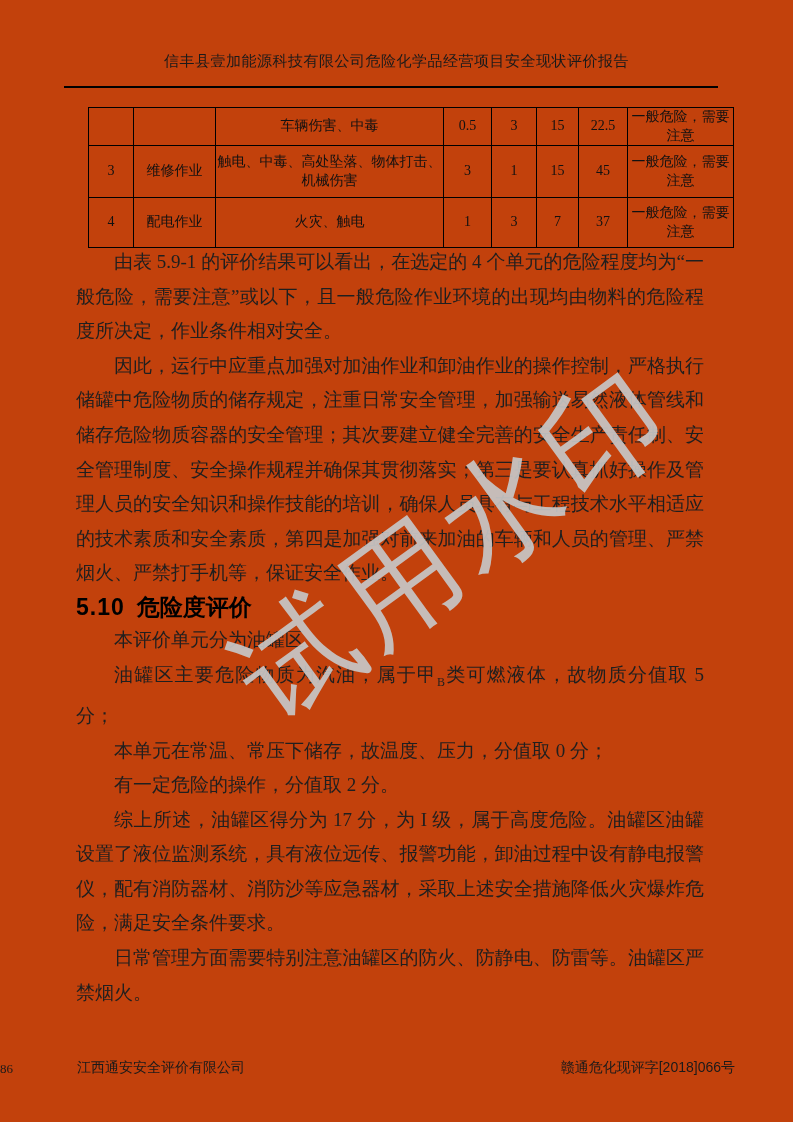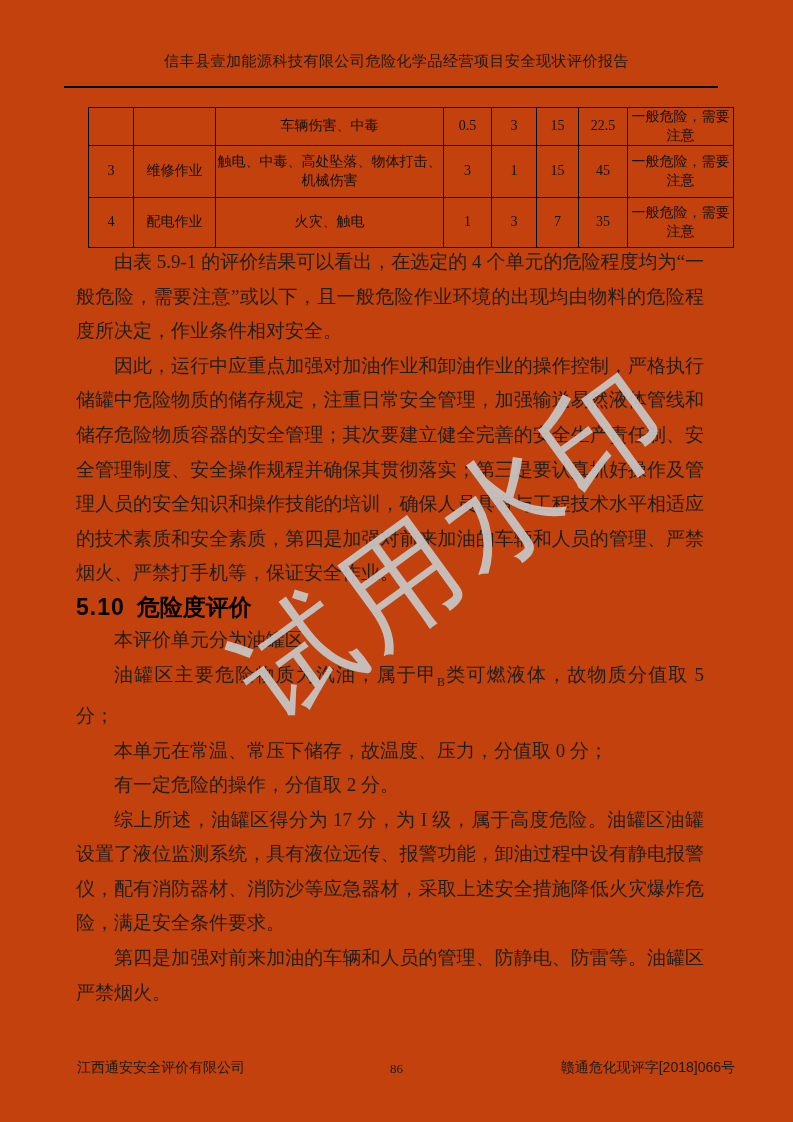--- a/index.html
+++ b/index.html
@@ -48,21 +48,21 @@
     line-height:130px; font-size:118px; letter-spacing:8px;
     color:#c7c7c7; opacity:0.92; text-align:center;
     transform:rotate(-36deg);
     z-index:5; pointer-events:none; white-space:nowrap;
     font-family:"Liberation Serif","DejaVu Serif",serif;
   }
   
   .footer { position:absolute; top:1059px; left:0; right:0; height:22px; font-size:14px; color:#1a1a1a; }
   .footer .f-left  { position:absolute; left:77px; top:0; font-family:"Liberation Sans","DejaVu Sans",sans-serif; }
   .footer .f-right { position:absolute; right:58px; top:0; font-family:"Liberation Sans","DejaVu Sans",sans-serif; }
-  .footer .f-page  { position:absolute; left:0; right:0; top:2px; text-align:center; font-size:13px; }
+  .footer .f-page  { position:absolute; left:0; right:0; top:2px; text-align:left; font-size:13px; }
 </style>
 </head>
 <body>
 
 <div class="page">
 
   <div class="hdr-title">信丰县壹加能源科技有限公司危险化学品经营项目安全现状评价报告</div>
   <div class="hdr-rule"></div>
 
   <table class="risk">
@@ -97,41 +97,41 @@
         <td>45</td>
         <td>一般危险，需要注意</td>
       </tr>
       <tr style="height:50px">
         <td>4</td>
         <td>配电作业</td>
         <td>火灾、触电</td>
         <td>1</td>
         <td>3</td>
         <td>7</td>
-        <td>35</td>
+        <td>37</td>
         <td>一般危险，需要注意</td>
       </tr>
     </tbody>
   </table>
 
   <div class="body-text">
     <p>由表 5.9-1 的评价结果可以看出，在选定的 4 个单元的危险程度均为“一般危险，需要注意”或以下，且一般危险作业环境的出现均由物料的危险程度所决定，作业条件相对安全。</p>
     <p>因此，运行中应重点加强对加油作业和卸油作业的操作控制，严格执行储罐中危险物质的储存规定，注重日常安全管理，加强输送易然液体管线和储存危险物质容器的安全管理；其次要建立健全完善的安全生产责任制、安全管理制度、安全操作规程并确保其贯彻落实；第三是要认真抓好操作及管理人员的安全知识和操作技能的培训，确保人员具有与工程技术水平相适应的技术素质和安全素质，第四是加强对前来加油的车辆和人员的管理、严禁烟火、严禁打手机等，保证安全作业。</p>
 
     <p class="sec-heading"><span class="num">5.10</span><span>危险度评价</span></p>
 
     <p>本评价单元分为油罐区</p>
 
     <p><span>油罐区主要危险物质为汽油，属于甲</span><sub class="small">B</sub><span>类可燃液体，故物质分值取 5 分；</span></p>
 
 
     <p>本单元在常温、常压下储存，故温度、压力，分值取 0 分；</p>
     <p>有一定危险的操作，分值取 2 分。</p>
     <p>综上所述，油罐区得分为 17 分，为 I 级，属于高度危险。油罐区油罐设置了液位监测系统，具有液位远传、报警功能，卸油过程中设有静电报警仪，配有消防器材、消防沙等应急器材，采取上述安全措施降低火灾爆炸危险，满足安全条件要求。</p>
-    <p>第四是加强对前来加油的车辆和人员的管理、防静电、防雷等。油罐区严禁烟火。</p>
+    <p>日常管理方面需要特别注意油罐区的防火、防静电、防雷等。油罐区严禁烟火。</p>
   </div>
 
   <div class="watermark">试用水印</div>
 
   <div class="footer">
     <span class="f-left">江西通安安全评价有限公司</span>
     <span class="f-page">86</span>
     <span class="f-right">赣通危化现评字[2018]066号</span>
   </div>
 

